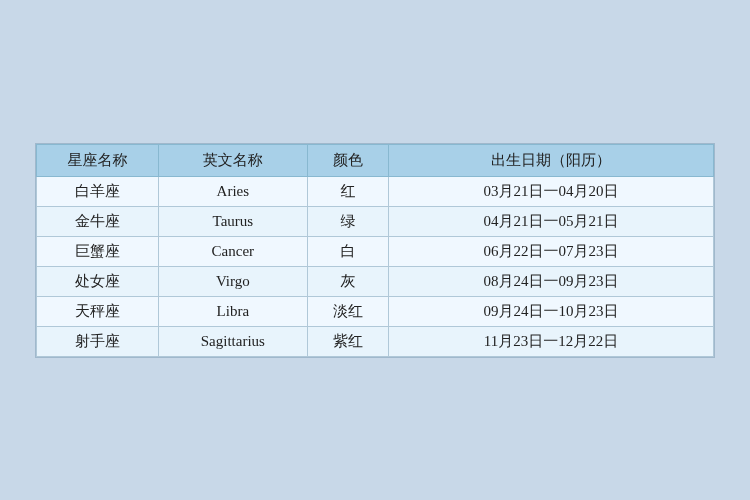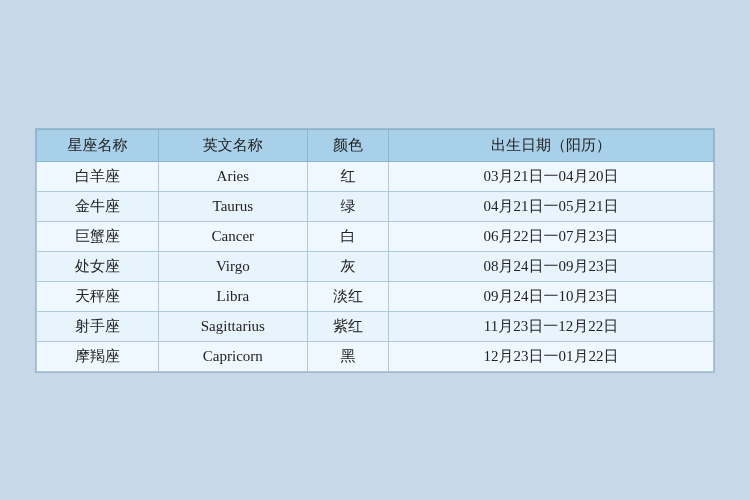--- a/index.html
+++ b/index.html
@@ -107,21 +107,15 @@
           <td>Libra</td>
           <td>淡红</td>
           <td>09月24日一10月23日</td>
         </tr>
         <tr>
           <td>射手座</td>
           <td>Sagittarius</td>
           <td>紫红</td>
           <td>11月23日一12月22日</td>
         </tr>
-        <tr>
-          <td>摩羯座</td>
-          <td>Capricorn</td>
-          <td>黑</td>
-          <td>12月23日一01月22日</td>
-        </tr>
       </tbody>
   </table>
 </div>
 
 </body></html>

